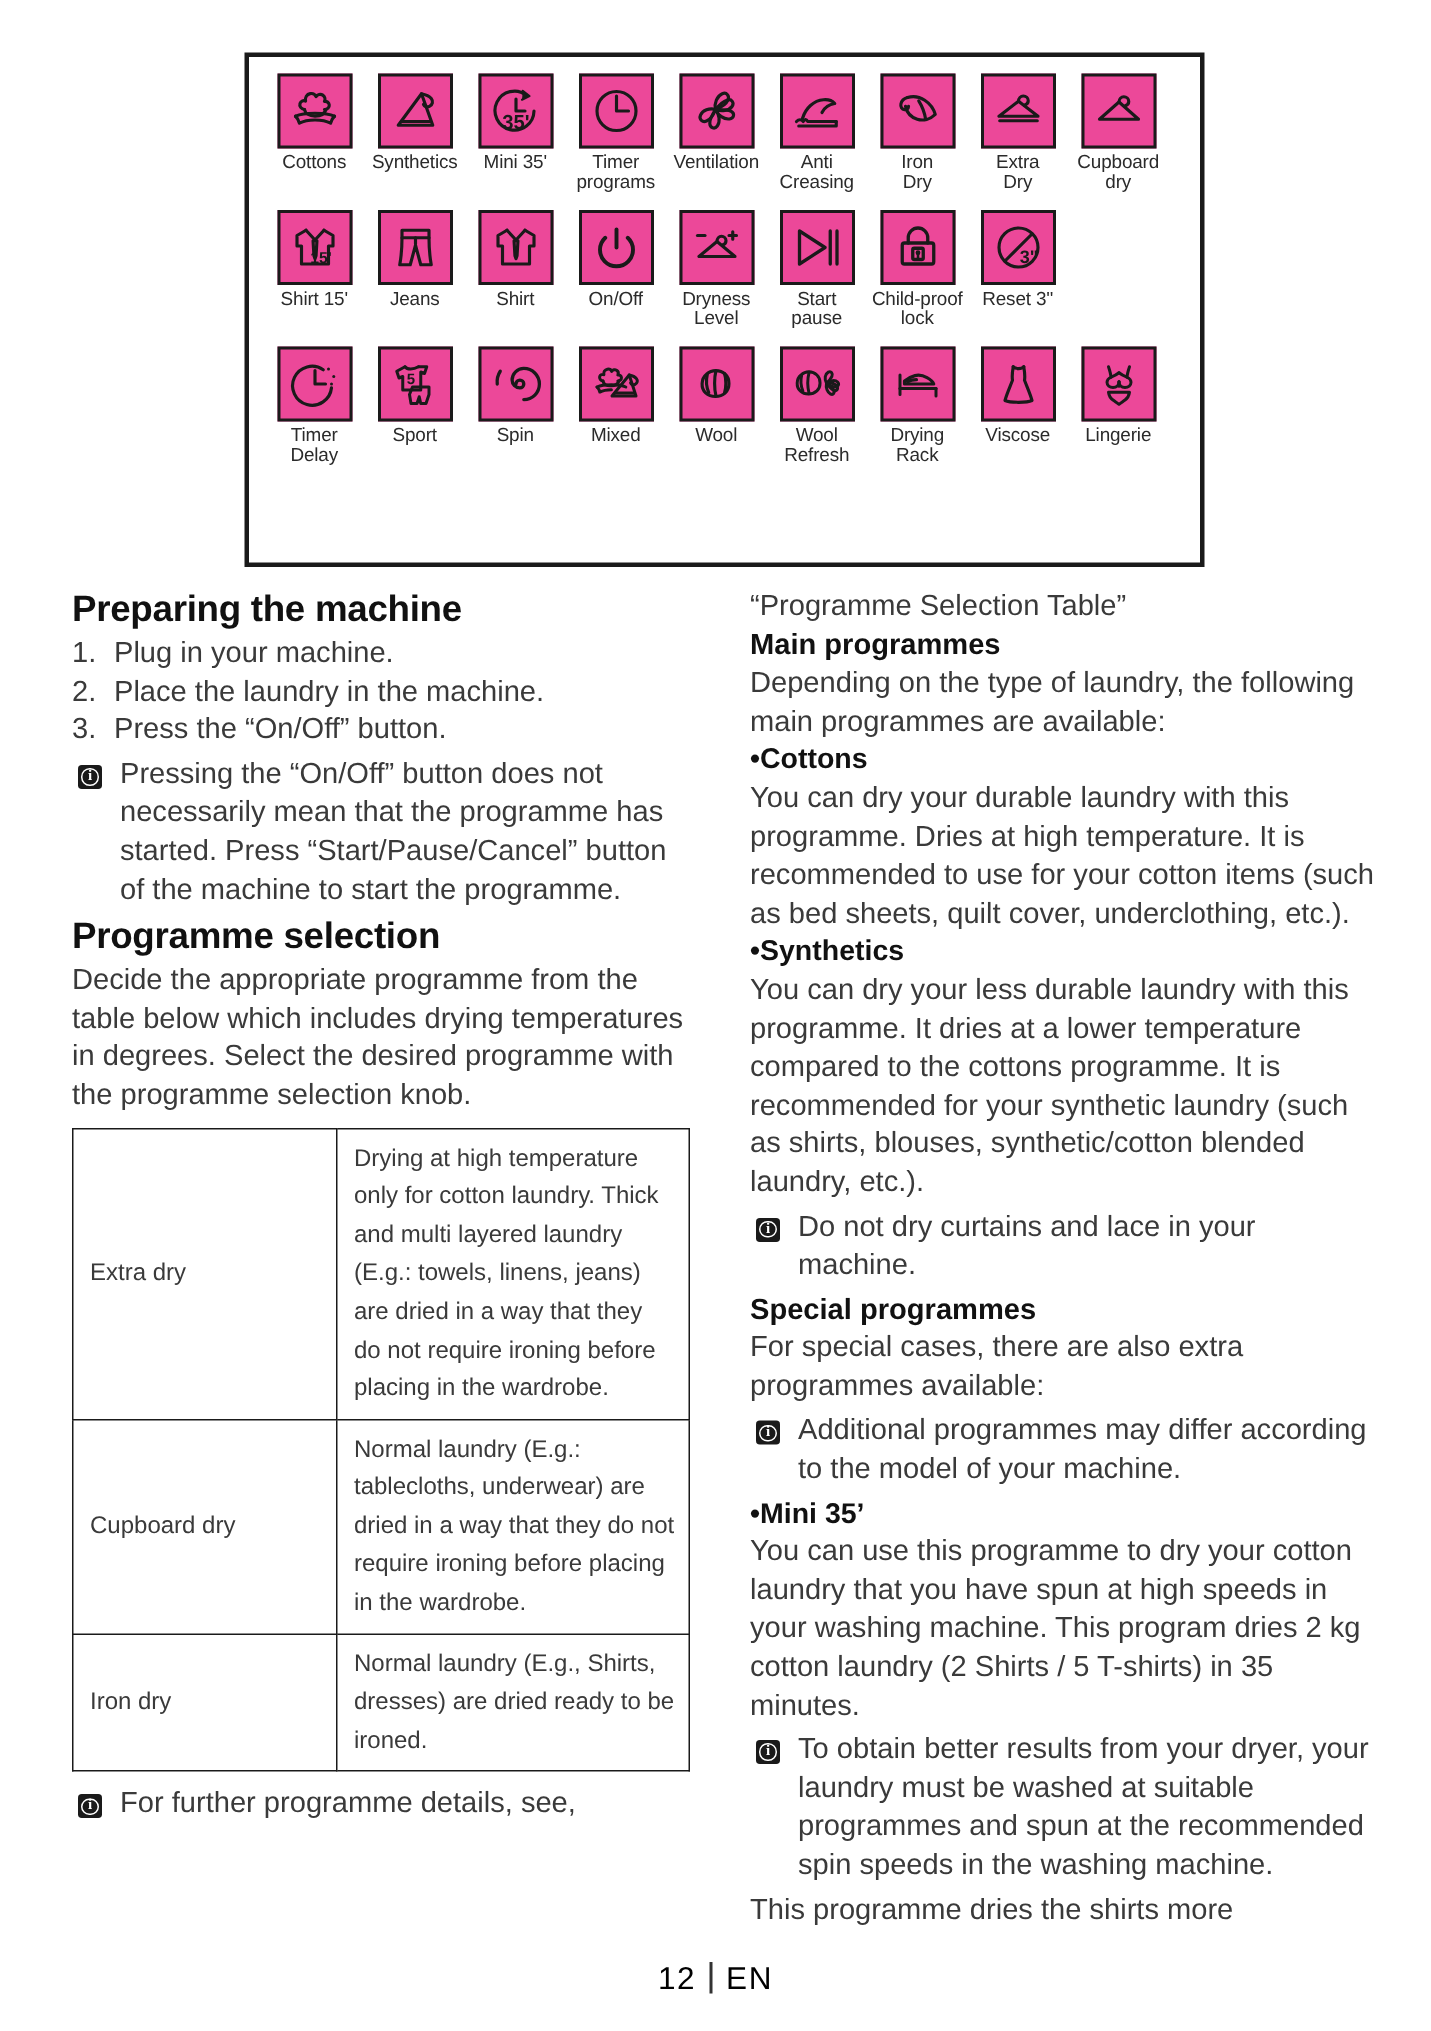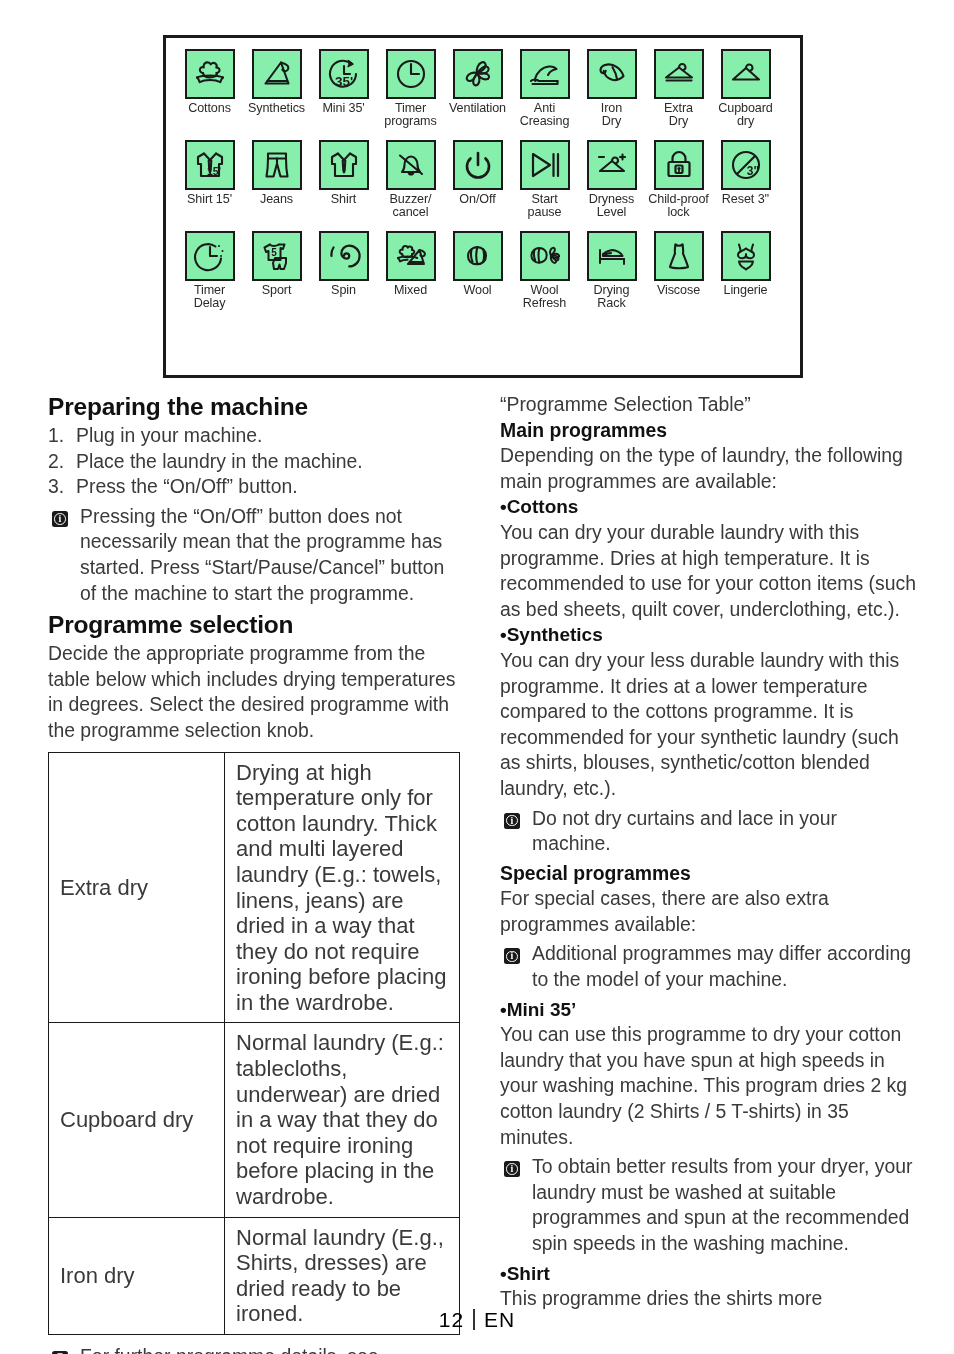--- a/index.html
+++ b/index.html
@@ -28,21 +28,21 @@
   }
   .legend-cell{
     width:67px;
     display:flex; flex-direction:column; align-items:center;
   }
   .icon-frame{
     width:50px; height:50px;
     border:2.2px solid #1a1a1a;
     box-sizing:border-box;
     display:flex; align-items:center; justify-content:center;
-    background:#86efac;
+    background:#ec4899;
   }
   .icon-frame svg{ display:block; }
   .legend-label{
     margin-top:3px;
     font-size:12.6px;
     line-height:13.4px;
     text-align:center;
     color:#2b2b2b;
     white-space:pre-line;
     letter-spacing:-0.1px;
@@ -131,21 +131,21 @@
   
   table.dry-table{
     border-collapse:collapse;
     width:412px;
     margin-top:8px;
     table-layout:fixed;
   }
   table.dry-table td{
     border:1.6px solid #1a1a1a;
     padding:7px 9px 7px 11px;
-    font-size:22px;
+    font-size:16px;
     line-height:25.6px;
     color:#3a3a3a;
     vertical-align:middle;
   }
   table.dry-table td.name{ width:155px; }
   table.dry-table td.desc{ vertical-align:top; }
 
   .after-table{ margin-top:9px; }
 
   
@@ -308,64 +308,53 @@
       <div class="icon-frame">
         <svg width="40" height="40" viewBox="0 0 40 40" fill="none" stroke="#1a1a1a" stroke-width="2.1" stroke-linecap="round" stroke-linejoin="round">
           <path d="M14 8.5 8 12v7h3v12h18V19h3v-7l-6-3.5"></path>
           <path d="M14 8.5 20 15l6-6.5"></path>
           <path d="M18.7 15.5h2.6l-.6 10-.7 2-.7-2z"></path>
         </svg>
       </div>
       <div class="legend-label">Shirt</div>
     </div>
 
-    <div class="legend-cell">
-      <div class="icon-frame">
-        <svg width="40" height="40" viewBox="0 0 40 40" fill="none" stroke="#1a1a1a" stroke-width="2.1" stroke-linecap="round" stroke-linejoin="round">
-          <path d="M11 27c2-2 2.5-4 2.5-7.5 0-4.5 3-8 6.5-8s6.5 3.5 6.5 8c0 3.5.5 5.5 2.5 7.5z"></path>
-          <path d="M17.5 27c.2 1.5 1.2 2.5 2.5 2.5s2.3-1 2.5-2.5" fill="#1a1a1a"></path>
-          <path d="M9 10.5 31 29"></path>
-        </svg>
-      </div>
-      <div class="legend-label">Buzzer/
-cancel</div>
-    </div>
 
     <div class="legend-cell">
       <div class="icon-frame">
         <svg width="40" height="40" viewBox="0 0 40 40" fill="none" stroke="#1a1a1a" stroke-width="2.6" stroke-linecap="round" stroke-linejoin="round">
           <path d="M12.5 13.5a11 11 0 1 0 15 0"></path>
           <path d="M20 8v12"></path>
         </svg>
       </div>
       <div class="legend-label">On/Off</div>
-    </div>
-
-    <div class="legend-cell">
-      <div class="icon-frame">
-        <svg width="40" height="40" viewBox="0 0 40 40" fill="none" stroke="#1a1a1a" stroke-width="2.2" stroke-linecap="round" stroke-linejoin="round">
-          <path d="M8 9 25 20 8 31z"></path>
-          <path d="M28.5 9v22M33 9v22"></path>
-        </svg>
-      </div>
-      <div class="legend-label">Start
-pause</div>
     </div>
 
     <div class="legend-cell">
       <div class="icon-frame">
         <svg width="40" height="40" viewBox="0 0 40 40" fill="none" stroke="#1a1a1a" stroke-width="2.1" stroke-linecap="round" stroke-linejoin="round">
           <path d="M7 12h5"></path>
           <path d="M28 12h5M30.5 9.5v5"></path>
           <path d="M20 16c0-2 1.4-3.5 3-3.5s3 1.3 3 3c0 1.6-1.1 2.5-2.4 2.8"></path>
           <path d="M20 16 8 26h24z"></path>
         </svg>
       </div>
       <div class="legend-label">Dryness
 Level</div>
+    </div>
+
+    <div class="legend-cell">
+      <div class="icon-frame">
+        <svg width="40" height="40" viewBox="0 0 40 40" fill="none" stroke="#1a1a1a" stroke-width="2.2" stroke-linecap="round" stroke-linejoin="round">
+          <path d="M8 9 25 20 8 31z"></path>
+          <path d="M28.5 9v22M33 9v22"></path>
+        </svg>
+      </div>
+      <div class="legend-label">Start
+pause</div>
     </div>
 
     <div class="legend-cell">
       <div class="icon-frame">
         <svg width="40" height="40" viewBox="0 0 40 40" fill="none" stroke="#1a1a1a" stroke-width="2.2" stroke-linecap="round" stroke-linejoin="round">
           <path d="M13.5 17v-3.5a6.5 6.5 0 0 1 13 0V17"></path>
           <rect x="9.5" y="17" width="21" height="14" rx="1.5"></rect>
           <rect x="16.5" y="20.5" width="7" height="7.5" rx="1"></rect>
           <circle cx="20" cy="23.5" r="1.6" fill="#1a1a1a" stroke="none"></circle>
           <path d="M20 24.5v3" stroke-width="1.7"></path>
@@ -583,19 +572,18 @@
   </div>
 
   <p class="bullet-head">•Mini 35’</p>
   <p class="para">You can use this programme to dry your cotton laundry that you have spun at high speeds in your washing machine. This program dries 2 kg cotton laundry (2 Shirts / 5 T-shirts) in 35 minutes.</p>
 
   <div class="note">
     <span class="ico"><span class="info-glyph"></span></span>
     <span class="ntxt">To obtain better results from your dryer, your laundry must be washed at suitable programmes and spun at the recommended spin speeds in the washing machine.</span>
   </div>
 
-  <p class="bullet-head">•Shirt</p>
   <p class="para">This programme dries the shirts more</p>
 </div>
 
 <div class="footer">
   <span>12</span><span class="bar"></span><span>EN</span>
 </div>
 
 </body></html>

